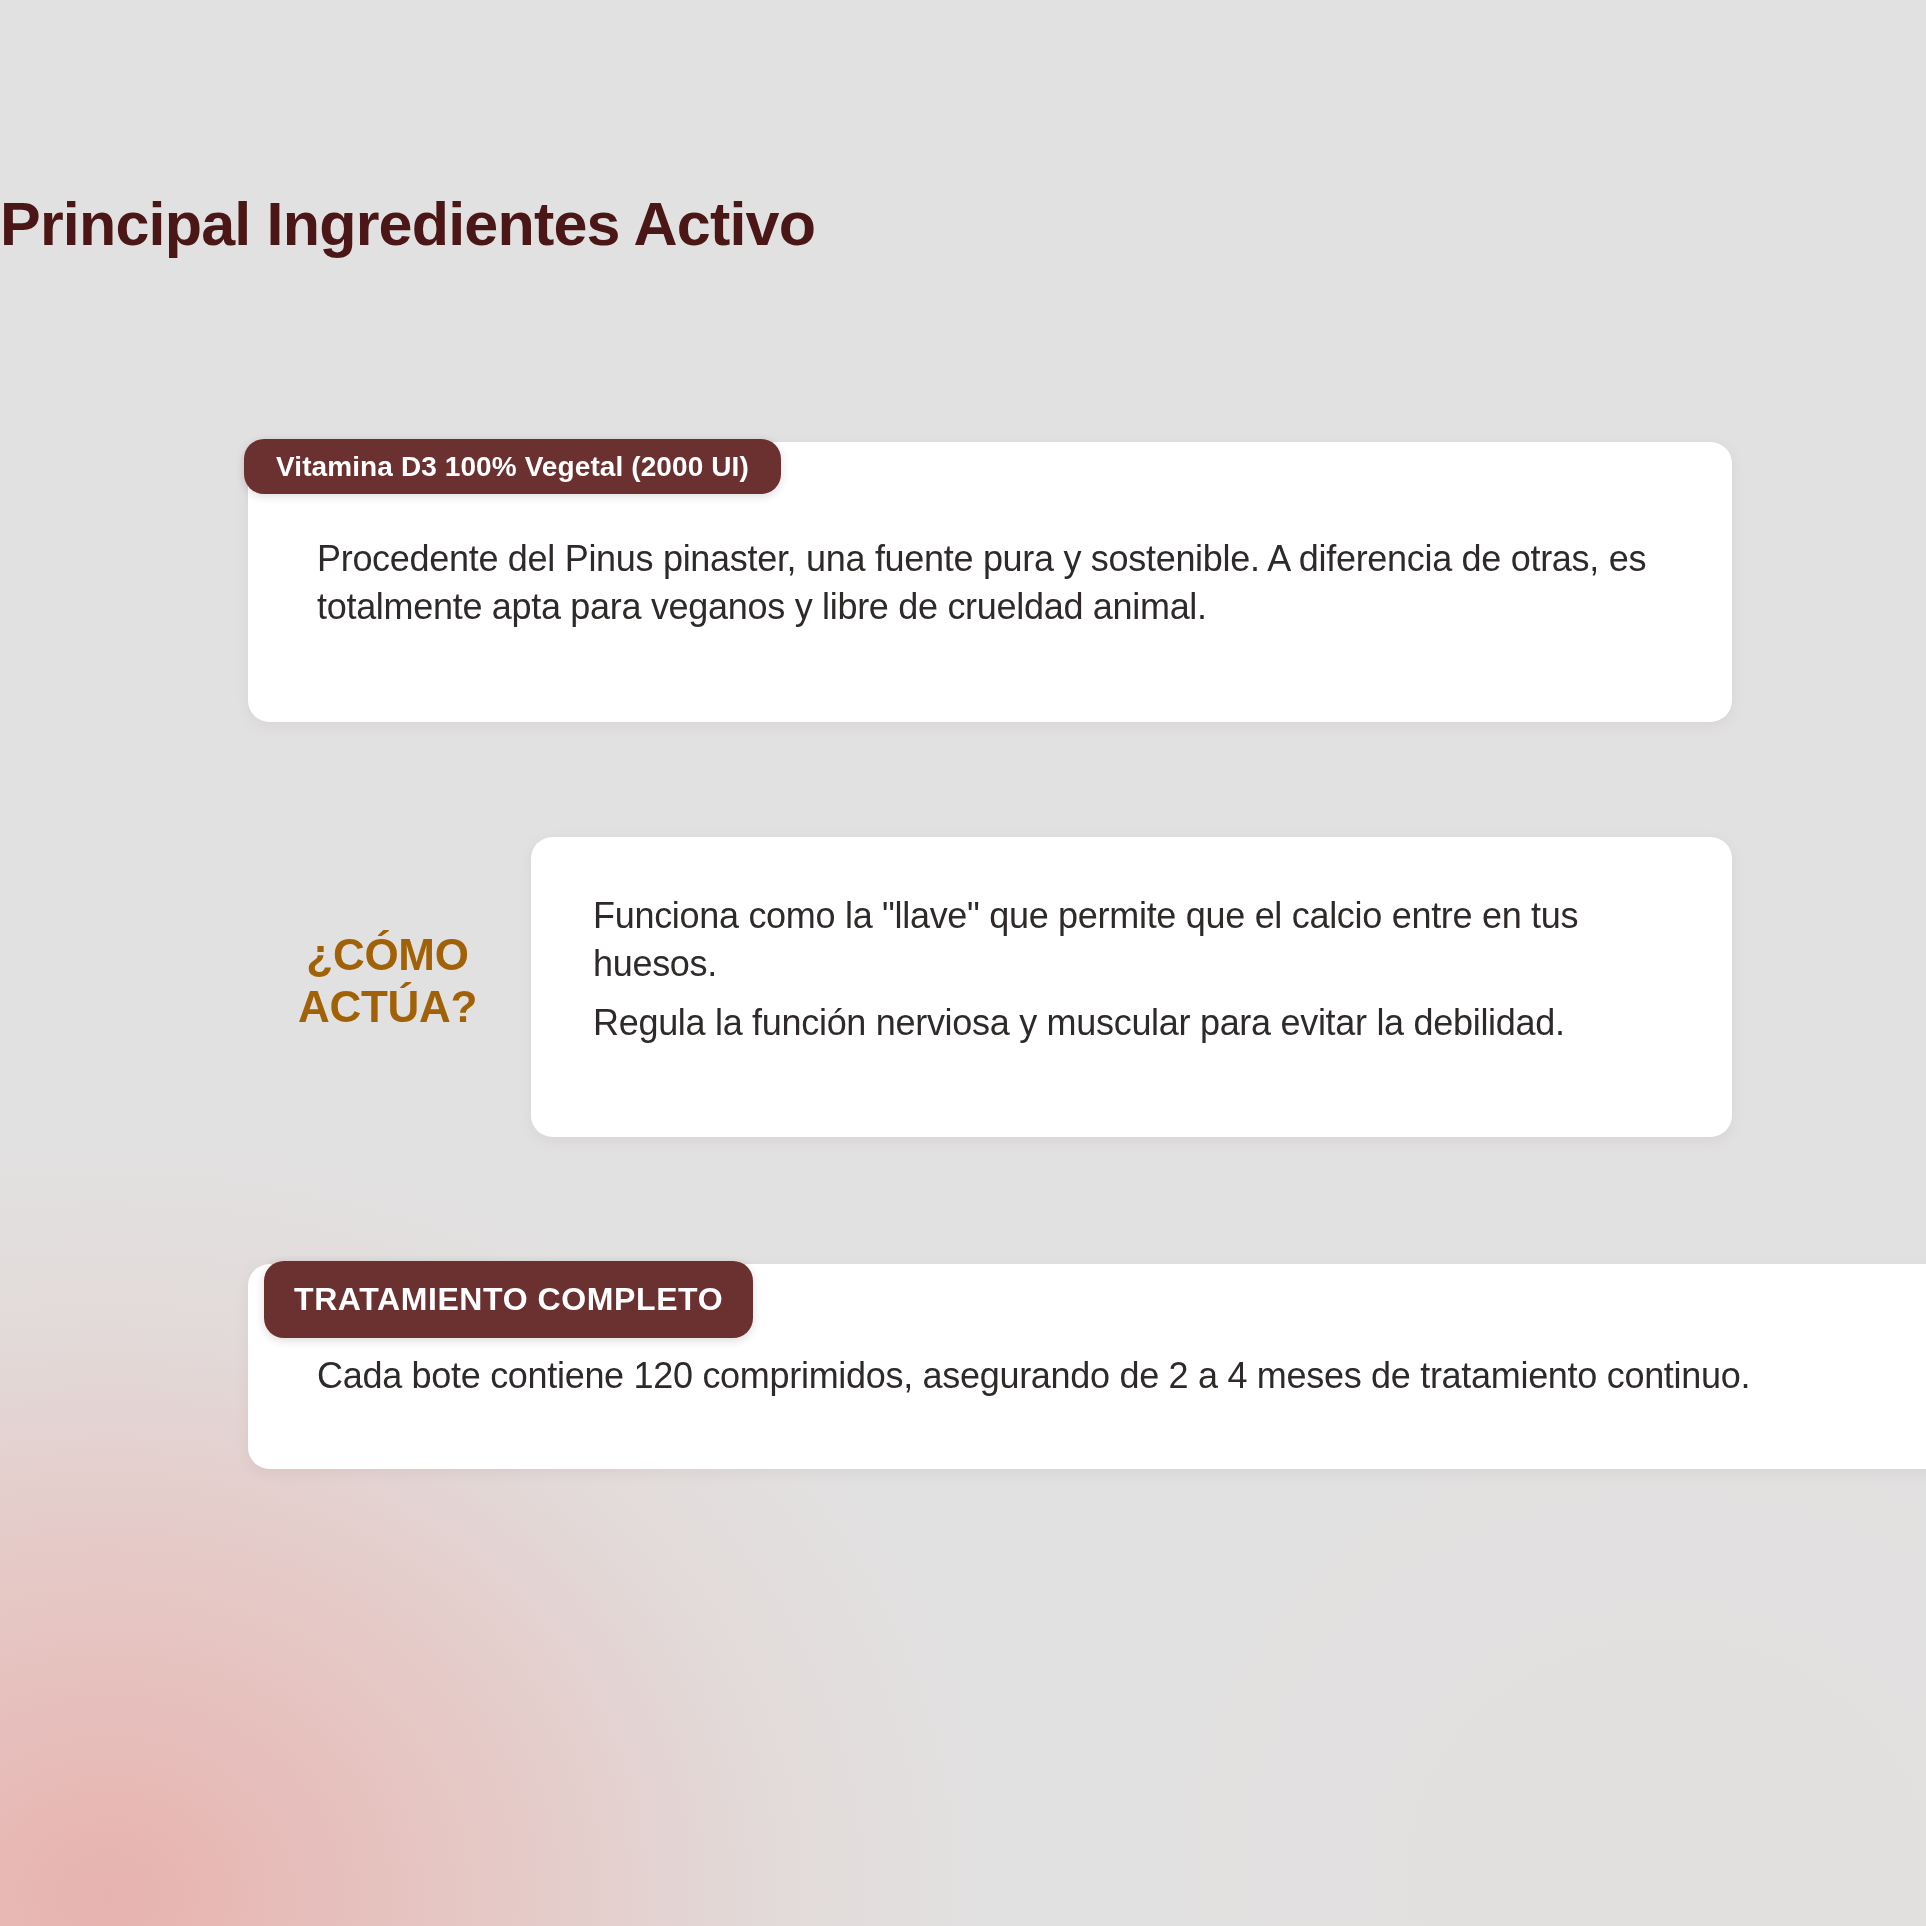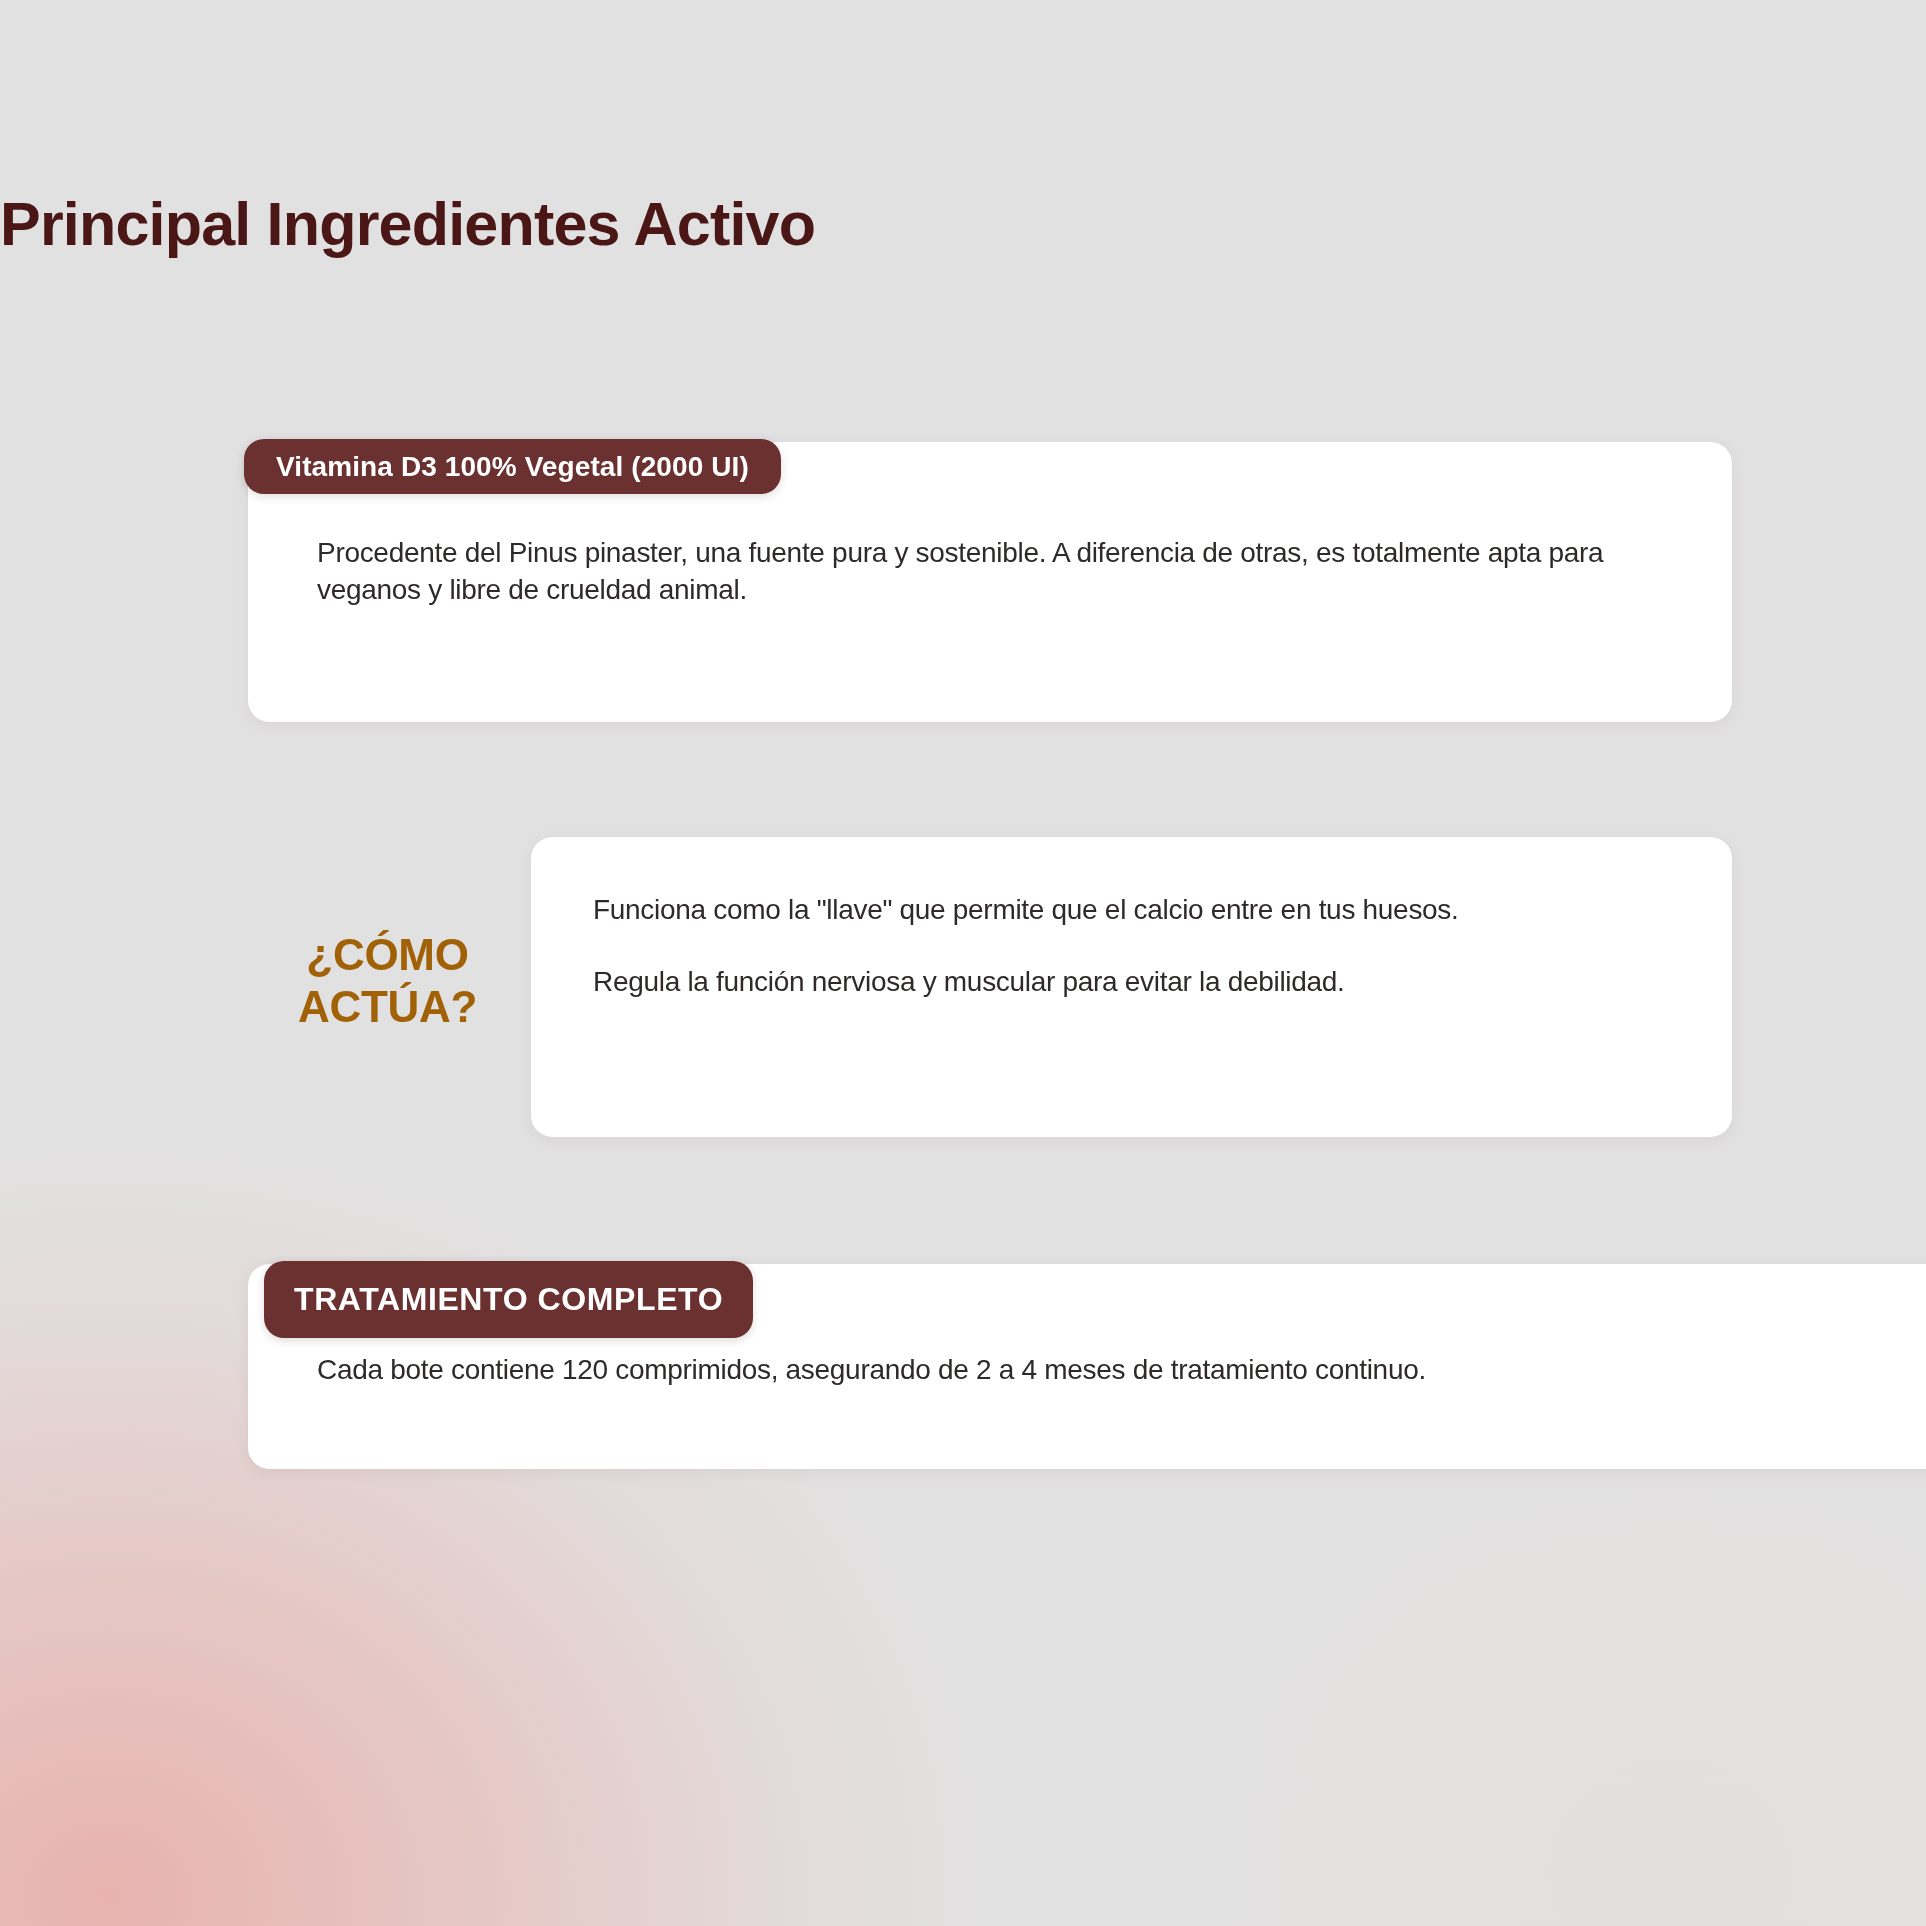--- a/index.html
+++ b/index.html
@@ -53,29 +53,29 @@
 
   
   .card {
     position: absolute;
     background: #ffffff;
     border-radius: 21.6px;
     box-shadow: 0 3.1px 13.4px rgba(90,60,60,0.07);
   }
   .card-text {
     color: #2f2a2a;
-    font-size: 28px;
+    font-size: 36px;
     line-height: 1.32;
     letter-spacing: -0.3px;
   }
   .card-text p {
     margin: 0;
   }
   .card-text p + p {
-    margin-top: 35px;
+    margin-top: 12px;
   }
 
   
   .pill {
     position: absolute;
     background: #6b3030;
     color: #ffffff;
     border-radius: 20px;
     font-weight: 700;
     letter-spacing: 0.1px;

